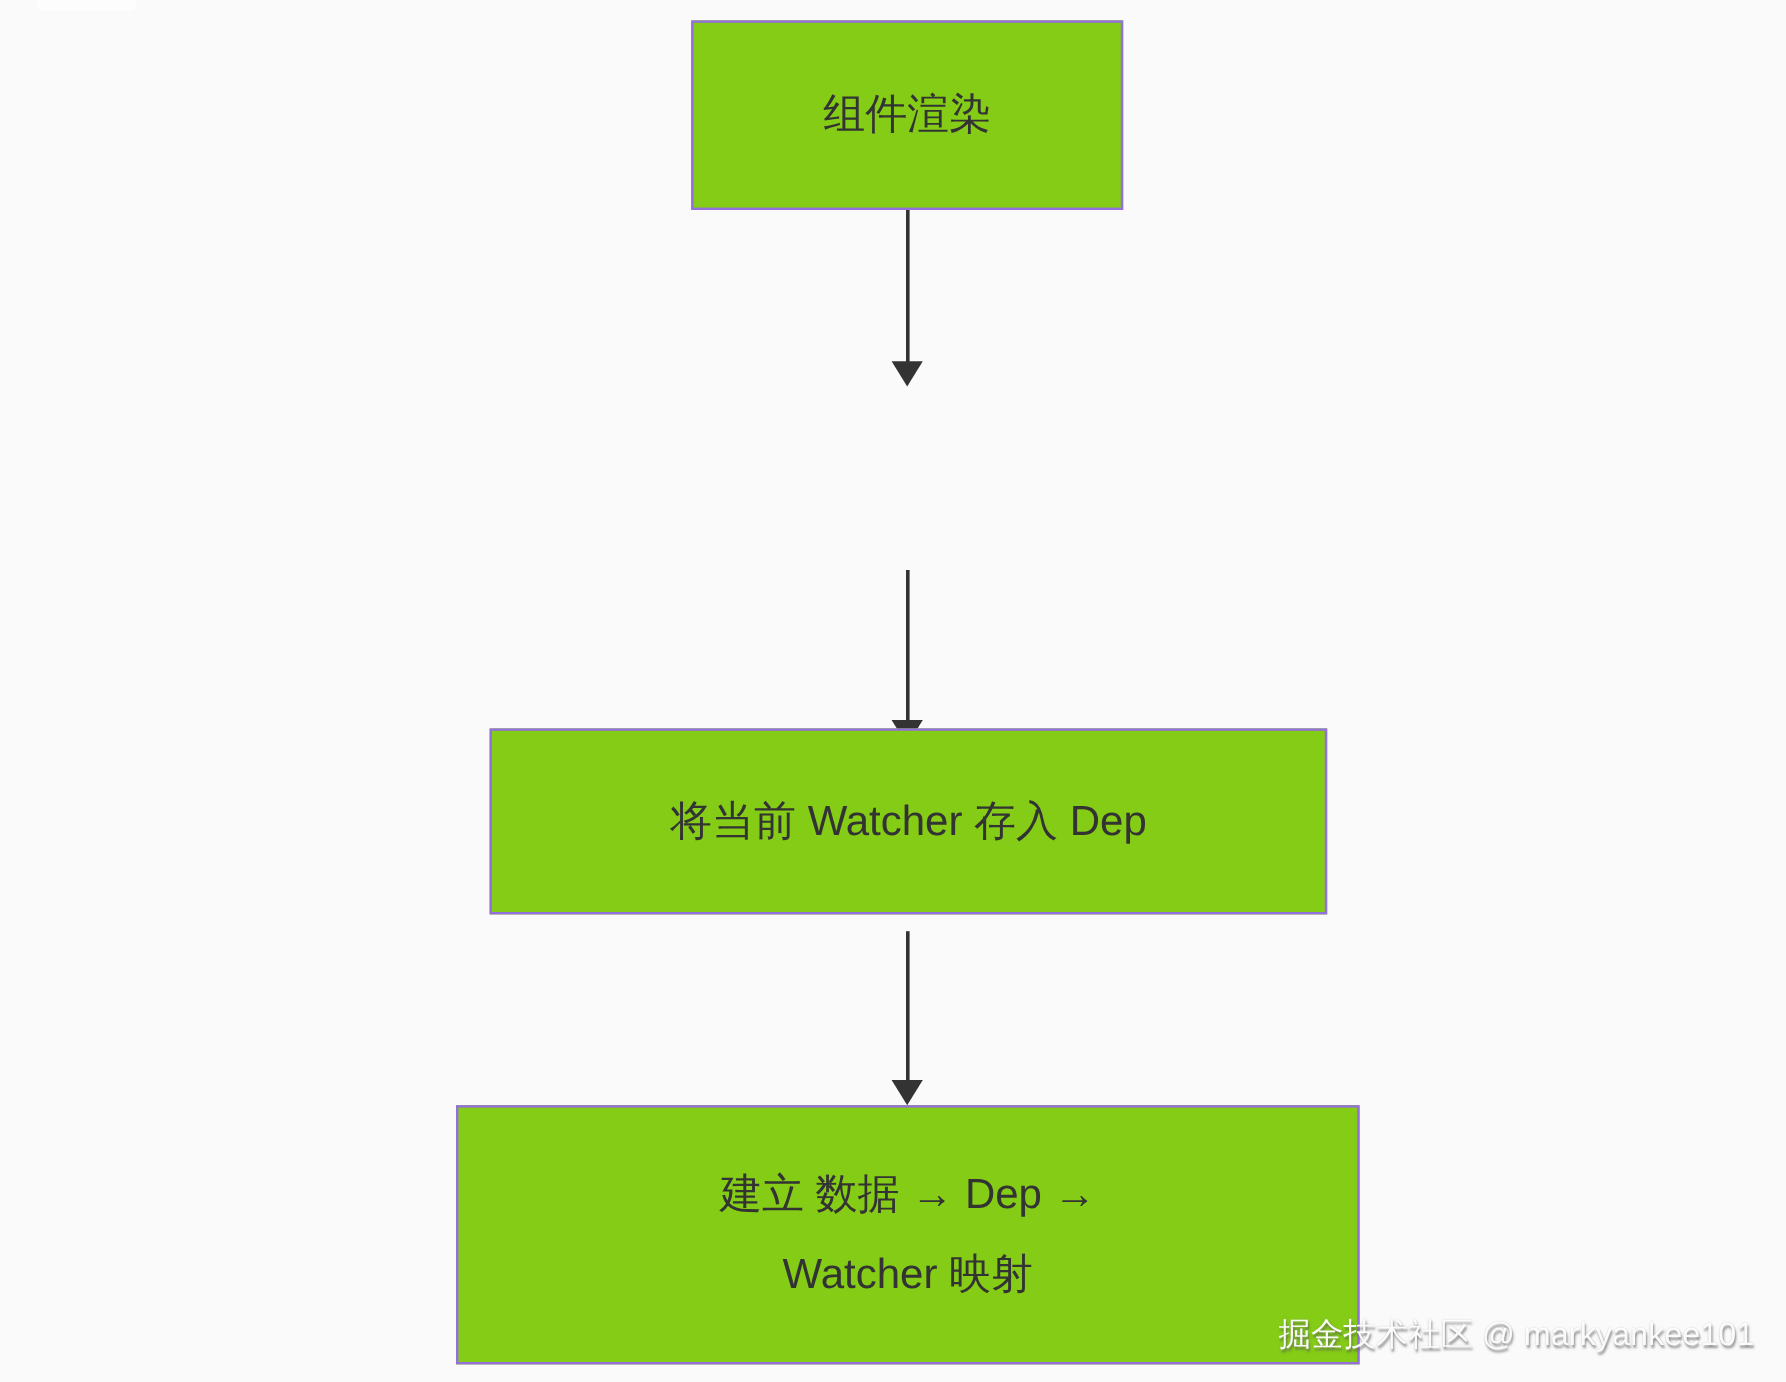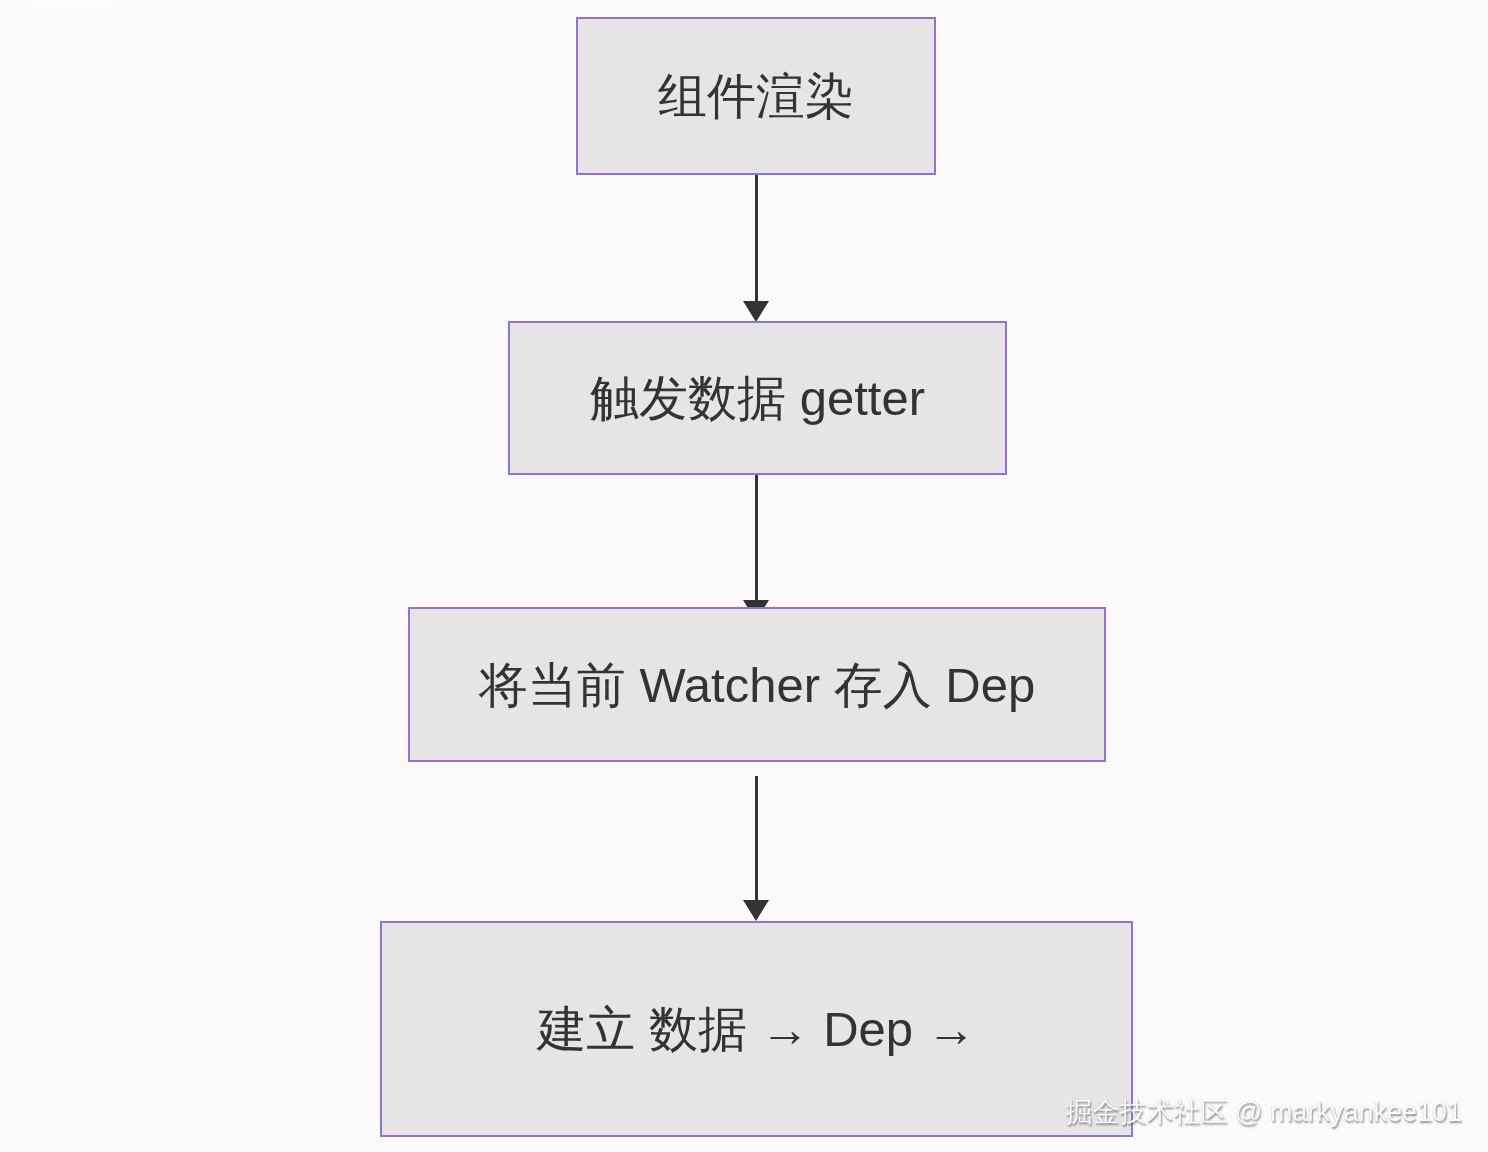--- a/index.html
+++ b/index.html
@@ -22,29 +22,29 @@
     top: 0;
     width: 82px;
     height: 9px;
     background: #fdfdfe;
     border-radius: 0 0 4px 4px;
   }
   
   .flow-node {
     position: absolute;
     box-sizing: border-box;
-    background: #e5e5e5;
+    background: #84cc16;
     border: 2px solid #9370DB;
     color: #333333;
     display: flex;
     flex-direction: column;
     align-items: center;
     justify-content: center;
     text-align: center;
-    font-size: 49px;
+    font-size: 35px;
     line-height: 66px;
   }
   .node-1 { left: 576px; top: 17px;  width: 360px; height: 158px; }
   .node-2 { left: 508px; top: 321px; width: 499px; height: 154px; }
   .node-3 { left: 408px; top: 607px; width: 698px; height: 155px; }
   .node-4 { left: 380px; top: 921px; width: 753px; height: 216px; }
   .node-line { white-space: nowrap; }
   
   .edge-line {
     position: absolute;
@@ -85,33 +85,31 @@
 
   <div class="artifact-strip"></div>
 
   <div class="flow-node node-1">
     <div class="node-line">组件渲染</div>
   </div>
 
   <div class="edge-line edge-line-1"></div>
   <div class="edge-head edge-head-1"></div>
 
-  <div class="flow-node node-2">
-    <div class="node-line">触发数据 getter</div>
-  </div>
 
   <div class="edge-line edge-line-2"></div>
   <div class="edge-head edge-head-2"></div>
 
   <div class="flow-node node-3">
     <div class="node-line">将当前 Watcher 存入 Dep</div>
   </div>
 
   <div class="edge-line edge-line-3"></div>
   <div class="edge-head edge-head-3"></div>
 
   <div class="flow-node node-4">
     <div class="node-line">建立 数据 → Dep →</div>
+    <div class="node-line">Watcher 映射</div>
   </div>
 
   <div class="watermark">掘金技术社区 @ markyankee101</div>
 
 </div>
 
 </body></html>

